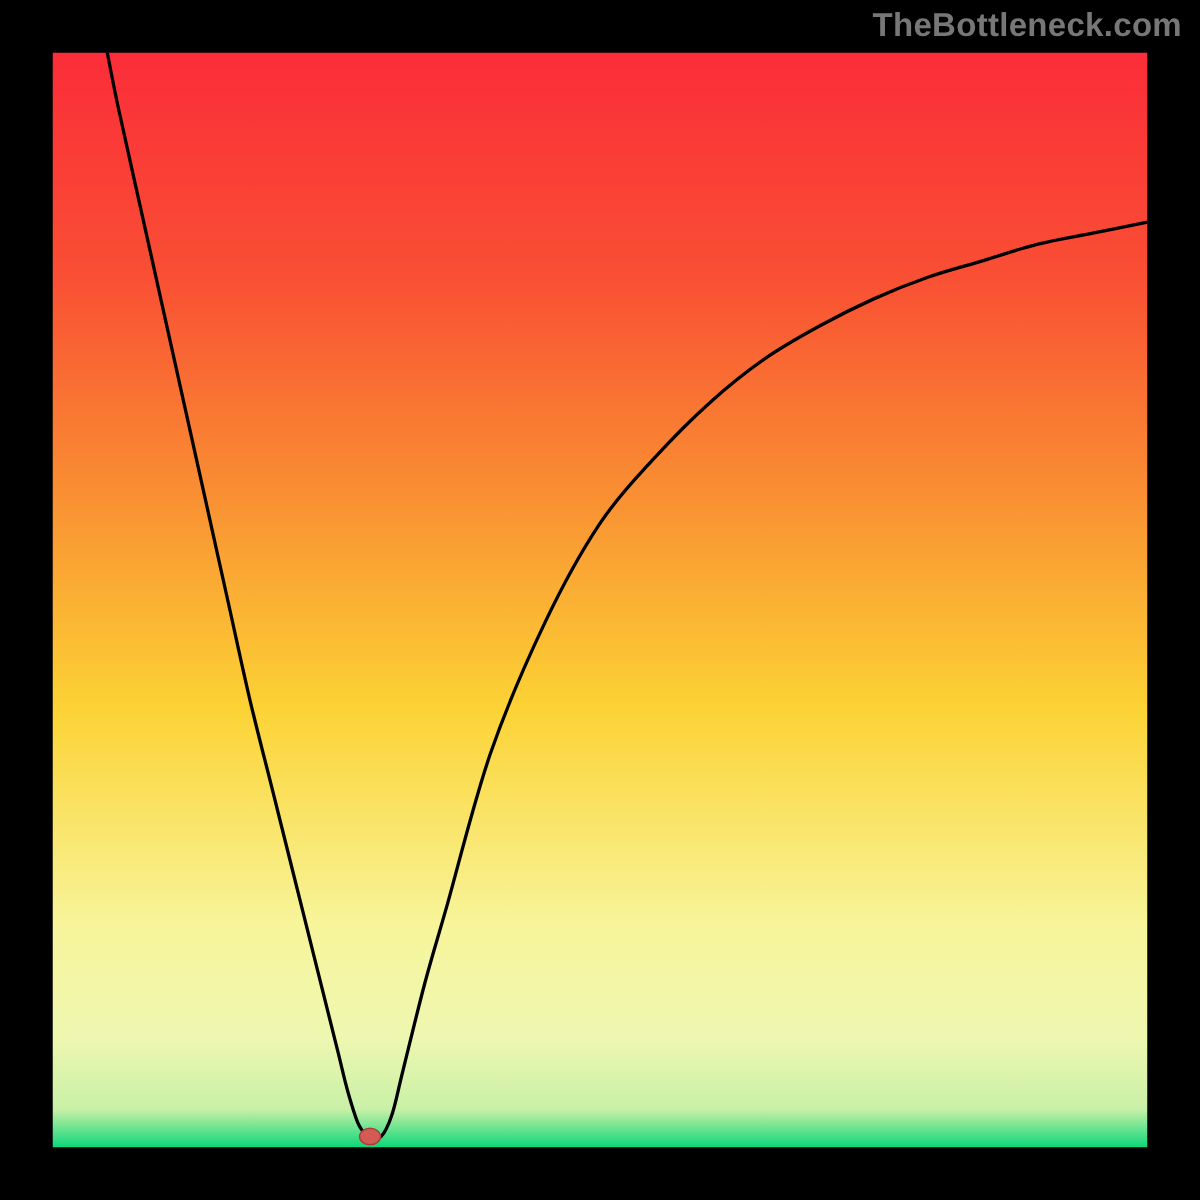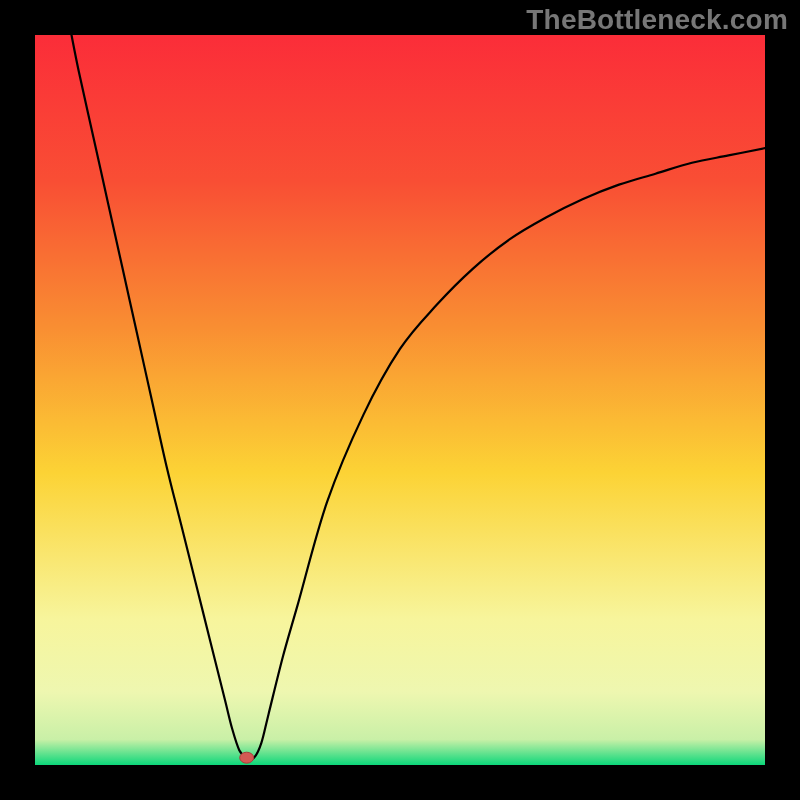--- a/index.html
+++ b/index.html
@@ -15,21 +15,21 @@
     position: relative;
     width: 800px;
     height: 800px;
     background: #000;
   }
   .watermark {
     position: absolute;
     top: 4px;
     right: 12px;
     color: #777;
-    font-size: 28px;
+    font-size: 22px;
     font-weight: 600;
     letter-spacing: 0.2px;
     user-select: none;
   }
   .plot-wrap {
     position: absolute;
     
     left: 35px;
     top: 35px;
     width: 730px;

